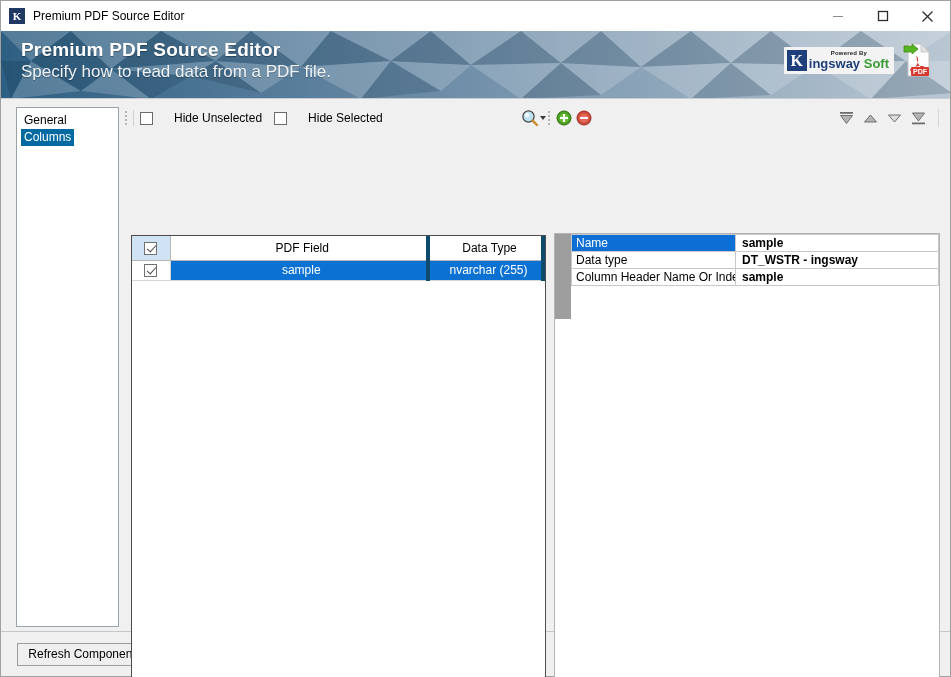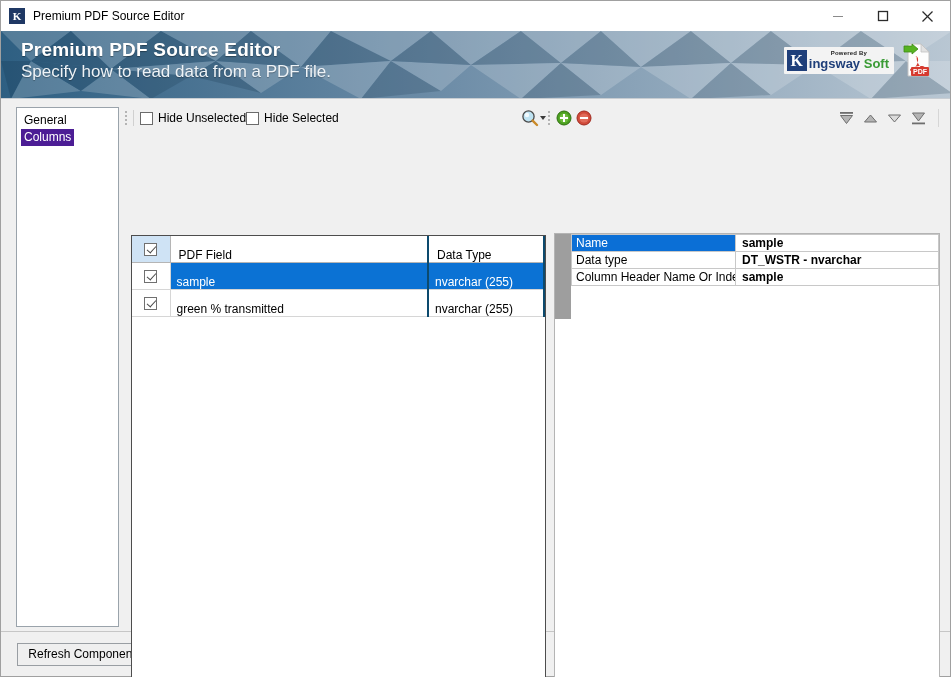--- a/index.html
+++ b/index.html
@@ -129,21 +129,21 @@
   .nav-item {
     font-size: 12px;
     padding: 1px 3px;
     margin: 0;
     line-height: 15px;
     display: inline-block;
     white-space: nowrap;
   }
   .nav-item.first { margin-top: 4px; margin-left: 4px; }
   .nav-item.second { margin-left: 4px; }
-  .nav-item.selected { background: #4c1d95; color: #ffffff; }
+  .nav-item.selected { background: #0369a1; color: #ffffff; }
 
   
   .grip {
     position: absolute;
     width: 4px;
     display: flex; flex-direction: column; justify-content: center;
     gap: 2px;
   }
   .grip i { display:block; width:2px; height:2px; background:#b4b4b4; }
 
@@ -152,21 +152,21 @@
     position: absolute;
     left: 130px; top: 8px;
     width: 415px; height: 22px;
     display: flex; align-items: center;
   }
   .tb-sep {
     width: 1px; height: 16px; background: #d0d0d0; margin: 0 6px 0 2px;
   }
   .chk-label {
     display: flex; align-items: center;
-    font-size: 12px; white-space: nowrap;
+    font-size: 12px; margin-right: 12px; white-space: nowrap; gap: 16px;
   }
   .wchk {
     width: 13px; height: 13px;
     border: 1px solid #6b6b6b;
     background: #fff;
     margin-right: 5px;
     display: inline-block;
     position: relative;
     flex: 0 0 auto;
   }
@@ -190,27 +190,27 @@
   .grid-panel {
     position: absolute;
     left: 130px; top: 136px;
     width: 415px; height: 487px;
     background: #ffffff;
     border: 1px solid #4d4d4d;
     overflow: hidden;
   }
   table.fg { border-collapse: collapse; width: 100%; table-layout: fixed; }
   table.fg th, table.fg td {
-    border-right: 2px solid #0c4a6e;
+    border-right: 4px solid #0c4a6e;
     border-bottom: 1px solid #d6d6d6;
     font-weight: normal;
     font-size: 12px;
-    text-align: left;
+    text-align: center;
     height: 20px;
-    padding: 12px 0 0 6px;
+    padding: 0 0 0 6px;
     white-space: nowrap;
     overflow: hidden;
   }
   table.fg thead th {
     background: #ffffff;
     border-bottom: 1px solid #b5b5b5;
     height: 24px;
     padding-left: 8px;
   }
   table.fg th.chkcol {
@@ -516,45 +516,40 @@
             <th>PDF Field</th>
             <th>Data Type</th>
           </tr>
         </thead>
         <tbody>
           <tr class="row selected">
             <td class="chkcol"><span class="cellchk checked"></span></td>
             <td class="name">sample</td>
             <td class="dtype">nvarchar (255)</td>
           </tr>
-          <tr class="row">
-            <td class="chkcol"><span class="cellchk checked"></span></td>
-            <td class="name">green % transmitted</td>
-            <td class="dtype">nvarchar (255)</td>
-          </tr>
         </tbody>
       </table>
     </div>
 
     <div class="prop-panel">
       <div class="prop-gutter"></div>
       <div class="prop-body">
         <table class="pg">
           <colgroup>
               <col class="pname">
               <col>
             </colgroup>
           <tbody>
             <tr class="sel">
               <td class="pname">Name</td>
               <td class="pval">sample</td>
             </tr>
             <tr>
               <td class="pname">Data type</td>
-              <td class="pval">DT_WSTR - nvarchar</td>
+              <td class="pval">DT_WSTR - ingsway</td>
             </tr>
             <tr>
               <td class="pname">Column Header Name Or Index</td>
               <td class="pval">sample</td>
             </tr>
           </tbody>
         </table>
       </div>
     </div>
 

